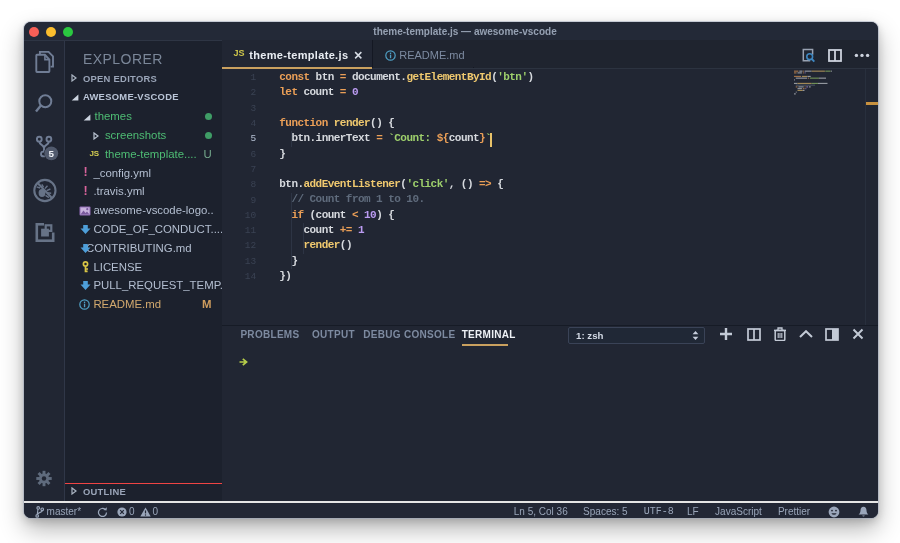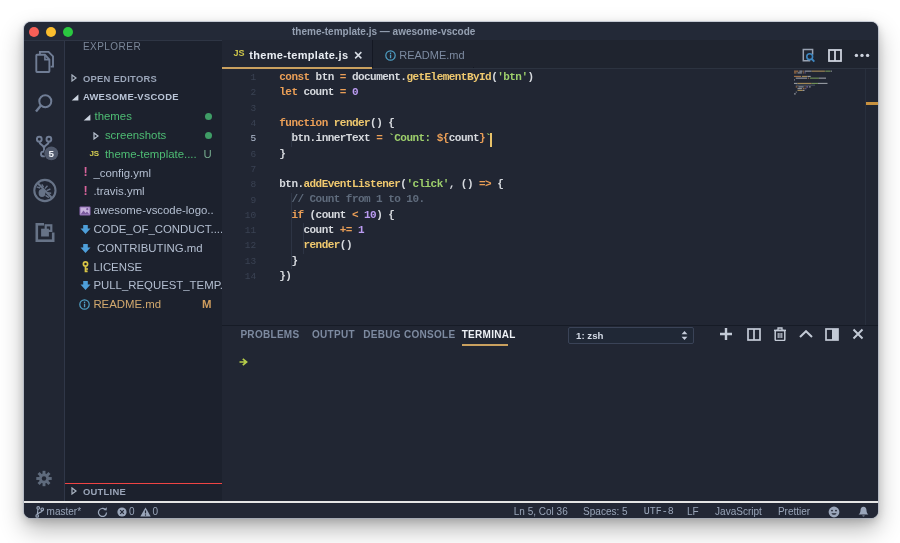--- a/index.html
+++ b/index.html
@@ -3,28 +3,28 @@
 <meta charset="utf-8">
 <style>
   html,body{margin:0;padding:0;width:900px;height:543px;background:#ffffff;overflow:hidden;}
   body{font-family:"Liberation Sans",sans-serif;-webkit-font-smoothing:antialiased;}
   #win{position:absolute;left:24px;top:22px;width:854px;height:496px;background:#212633;
        border-radius:7px;overflow:hidden;
        box-shadow:0 0 0 1px rgba(160,170,190,.5),0 11px 24px rgba(0,0,0,.30),0 3px 9px rgba(0,0,0,.16);}
   
   #titlebar{position:absolute;left:0;top:0;width:854px;height:18px;background:#232937;}
   .tl{position:absolute;top:4.6px;width:10px;height:10px;border-radius:50%;}
-  #title{position:absolute;top:0;left:268px;width:290px;height:18px;line-height:19px;text-align:left;
+  #title{position:absolute;top:0;left:296px;width:290px;height:18px;line-height:19px;text-align:center;
          font-size:10px;font-weight:bold;color:#95a0b2;letter-spacing:0px;}
   
   #actbar{position:absolute;left:0;top:18px;width:40px;height:461px;background:#212633;border-right:1px solid #303748;}
   .ai{position:absolute;left:0;width:40px;text-align:center;}
   
   #sidebar{position:absolute;left:41px;top:18px;width:157px;height:461px;background:#1c212d;overflow:hidden;}
-  #explhdr{position:absolute;left:18px;top:1px;font-size:10px;letter-spacing:.45px;color:#7b8799;}
+  #explhdr{position:absolute;left:18px;top:11px;font-size:14px;letter-spacing:.45px;color:#7b8799;}
   .row{position:absolute;left:0;width:157px;height:18.8px;line-height:18.8px;font-size:11.4px;color:#b4bfd1;white-space:nowrap;}
   .hdr{font-weight:bold;font-size:9.4px;letter-spacing:.3px;color:#9aa5b8;}
   .grn{color:#4ebd74;}
   .tan{color:#d2a96e;}
   .twsvg{display:inline-block;vertical-align:-0.5px;}
   .dot{position:absolute;width:7px;height:7px;border-radius:50%;background:#3f9d66;right:10.4px;top:6px;}
   #outline-sec{position:absolute;left:41px;top:461px;width:157px;height:18px;background:#1c212d;border-top:1px solid #ef4444;}
   
   #tabbar{position:absolute;left:198px;top:18px;width:656px;height:29px;background:#1f242f;}
   #tab1{position:absolute;left:0;top:0;width:149.5px;height:27.2px;background:#212633;}
@@ -151,21 +151,21 @@
       <span style="margin-left:28.4px;">awesome-vscode-logo..</span></div>
     <div class="row" style="top:180px;">
       <svg style="position:absolute;left:14.6px;top:5px;" width="11" height="9" viewBox="0 0 11 9">
           <path d="M5.5 9 L0.5 3.6 L3.2 3.6 L3.2 0 L7.8 0 L7.8 3.6 L10.5 3.6 Z" fill="#4e9fda"></path>
         </svg>
       <span style="margin-left:28.4px;">CODE_OF_CONDUCT....</span></div>
     <div class="row" style="top:198.8px;">
       <svg style="position:absolute;left:14.6px;top:5px;" width="11" height="9" viewBox="0 0 11 9">
           <path d="M5.5 9 L0.5 3.6 L3.2 3.6 L3.2 0 L7.8 0 L7.8 3.6 L10.5 3.6 Z" fill="#4e9fda"></path>
         </svg>
-      <span style="margin-left:32px;">CONTRIBUTING.md</span></div>
+      <span style="margin-left:21px;">CONTRIBUTING.md</span></div>
     <div class="row" style="top:217.6px;">
       <svg style="position:absolute;left:15.6px;top:3.4px;" width="9" height="12" viewBox="0 0 9 12">
           <g fill="none" stroke="#d9c545" stroke-width="1.7">
             <circle cx="4.5" cy="3" r="2.1"></circle>
             <path d="M4.5 5.2 L4.5 11.2 M4.5 8 L7 8 M4.5 10.4 L6.6 10.4"></path>
           </g>
         </svg>
       <span style="margin-left:28.4px;">LICENSE</span></div>
     <div class="row" style="top:236.4px;">
       <svg style="position:absolute;left:14.6px;top:5px;" width="11" height="9" viewBox="0 0 11 9">
@@ -307,21 +307,21 @@
     <div style="position:absolute;left:644px;top:33px;width:12px;height:3px;background:#c8913f;"></div>
   </div>
 
   <div id="panel">
     <div class="ptab" style="left:18.4px;">PROBLEMS</div>
     <div class="ptab" style="left:90px;">OUTPUT</div>
     <div class="ptab" style="left:141.2px;">DEBUG CONSOLE</div>
     <div class="ptab" style="left:239.7px;color:#eef1f6;">TERMINAL</div>
     <div style="position:absolute;left:239.7px;top:18.7px;width:46px;height:1.6px;background:#c9a05f;"></div>
 
-    <div style="position:absolute;left:346px;top:1.5px;width:126px;height:16.5px;background:#202836;border:1px solid #3a4357;border-radius:2px;box-sizing:border-box;">
+    <div style="position:absolute;left:346px;top:1.5px;width:137px;height:16.5px;background:#202836;border:1px solid #3a4357;border-radius:2px;box-sizing:border-box;">
       <span style="position:absolute;left:7px;top:0;height:15px;line-height:16px;font-size:9.7px;font-weight:bold;color:#d3dae5;">1: zsh</span>
       <svg style="position:absolute;right:5px;top:3px;" width="7" height="9" viewBox="0 0 7 9">
         <path d="M3.5 0 L6.4 3.2 L0.6 3.2 Z" fill="#c6cddb"></path>
           <path d="M3.5 9 L6.4 5.8 L0.6 5.8 Z" fill="#c6cddb"></path>
       </svg>
     </div>
 
     <svg style="position:absolute;left:496.5px;top:1.6px;" width="14" height="14" viewBox="0 0 14 14">
         <path d="M7 1 L7 13 M1 7 L13 7" stroke="#c3cad6" stroke-width="2.4"></path>
       </svg>

